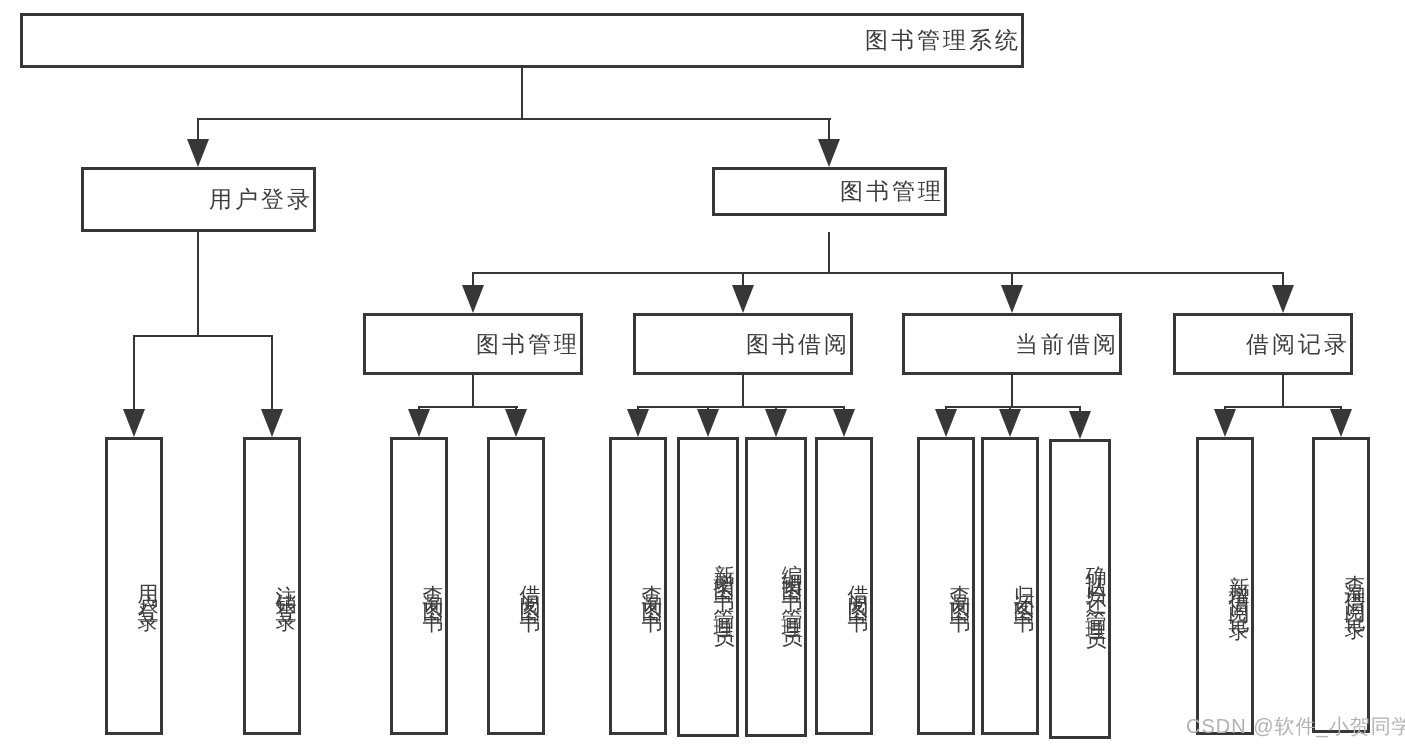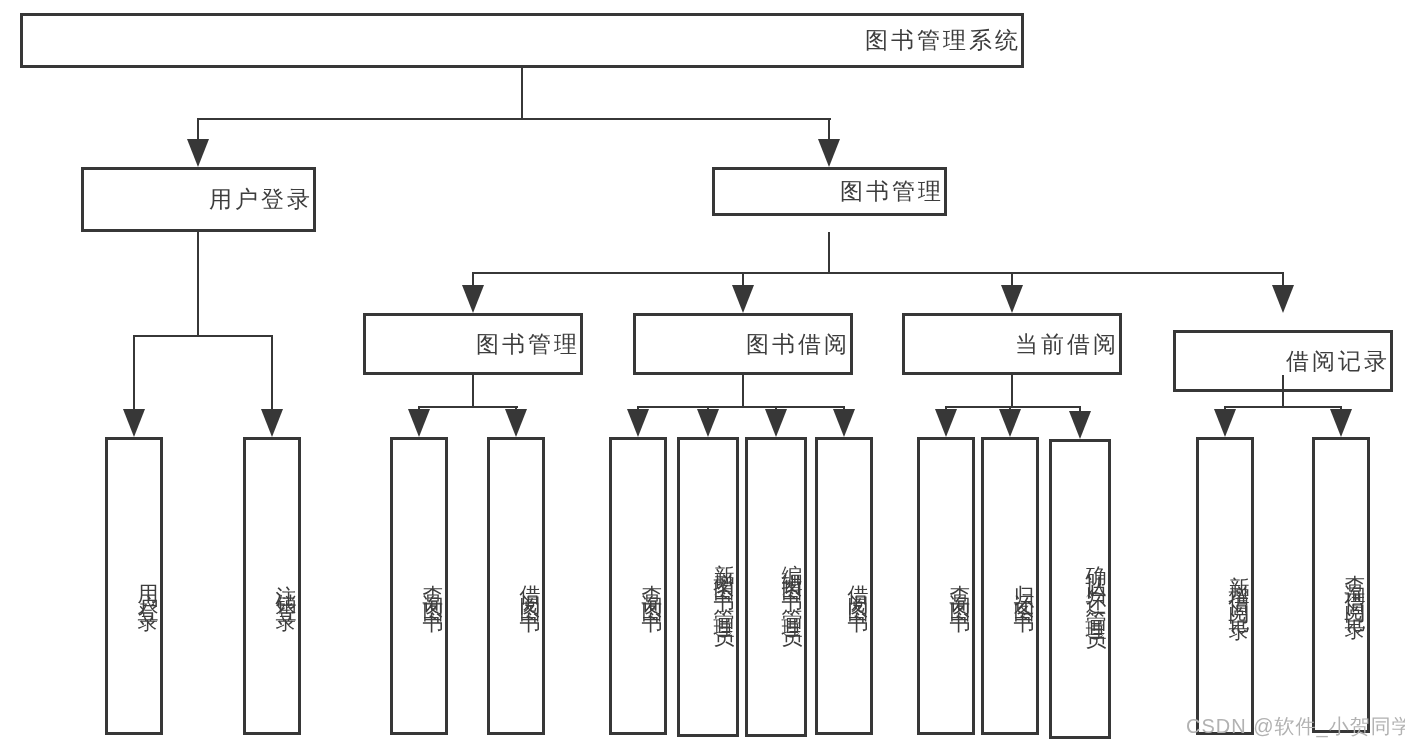--- a/index.html
+++ b/index.html
@@ -53,21 +53,21 @@
 
   <div class="box hbox" style="left:363px;top:313px;width:220px;height:62px">
     <span>图书管理</span>
   </div>
   <div class="box hbox" style="left:902px;top:313px;width:220px;height:62px">
     <span>当前借阅</span>
   </div>
   <div class="box hbox" style="left:633px;top:313px;width:220px;height:62px">
     <span>图书借阅</span>
   </div>
-  <div class="box hbox" style="left:1173px;top:330px;width:220px;height:62px">
+  <div class="box hbox" style="left:1173px;top:313px;width:180px;height:62px">
     <span>借阅记录</span>
   </div>
 
   <div class="box vbox" style="left:105px;top:437px;width:58px;height:298px">
     <span>用户登录</span>
   </div>
   <div class="box vbox" style="left:243px;top:437px;width:58px;height:298px">
     <span>注销登录</span>
   </div>
 

